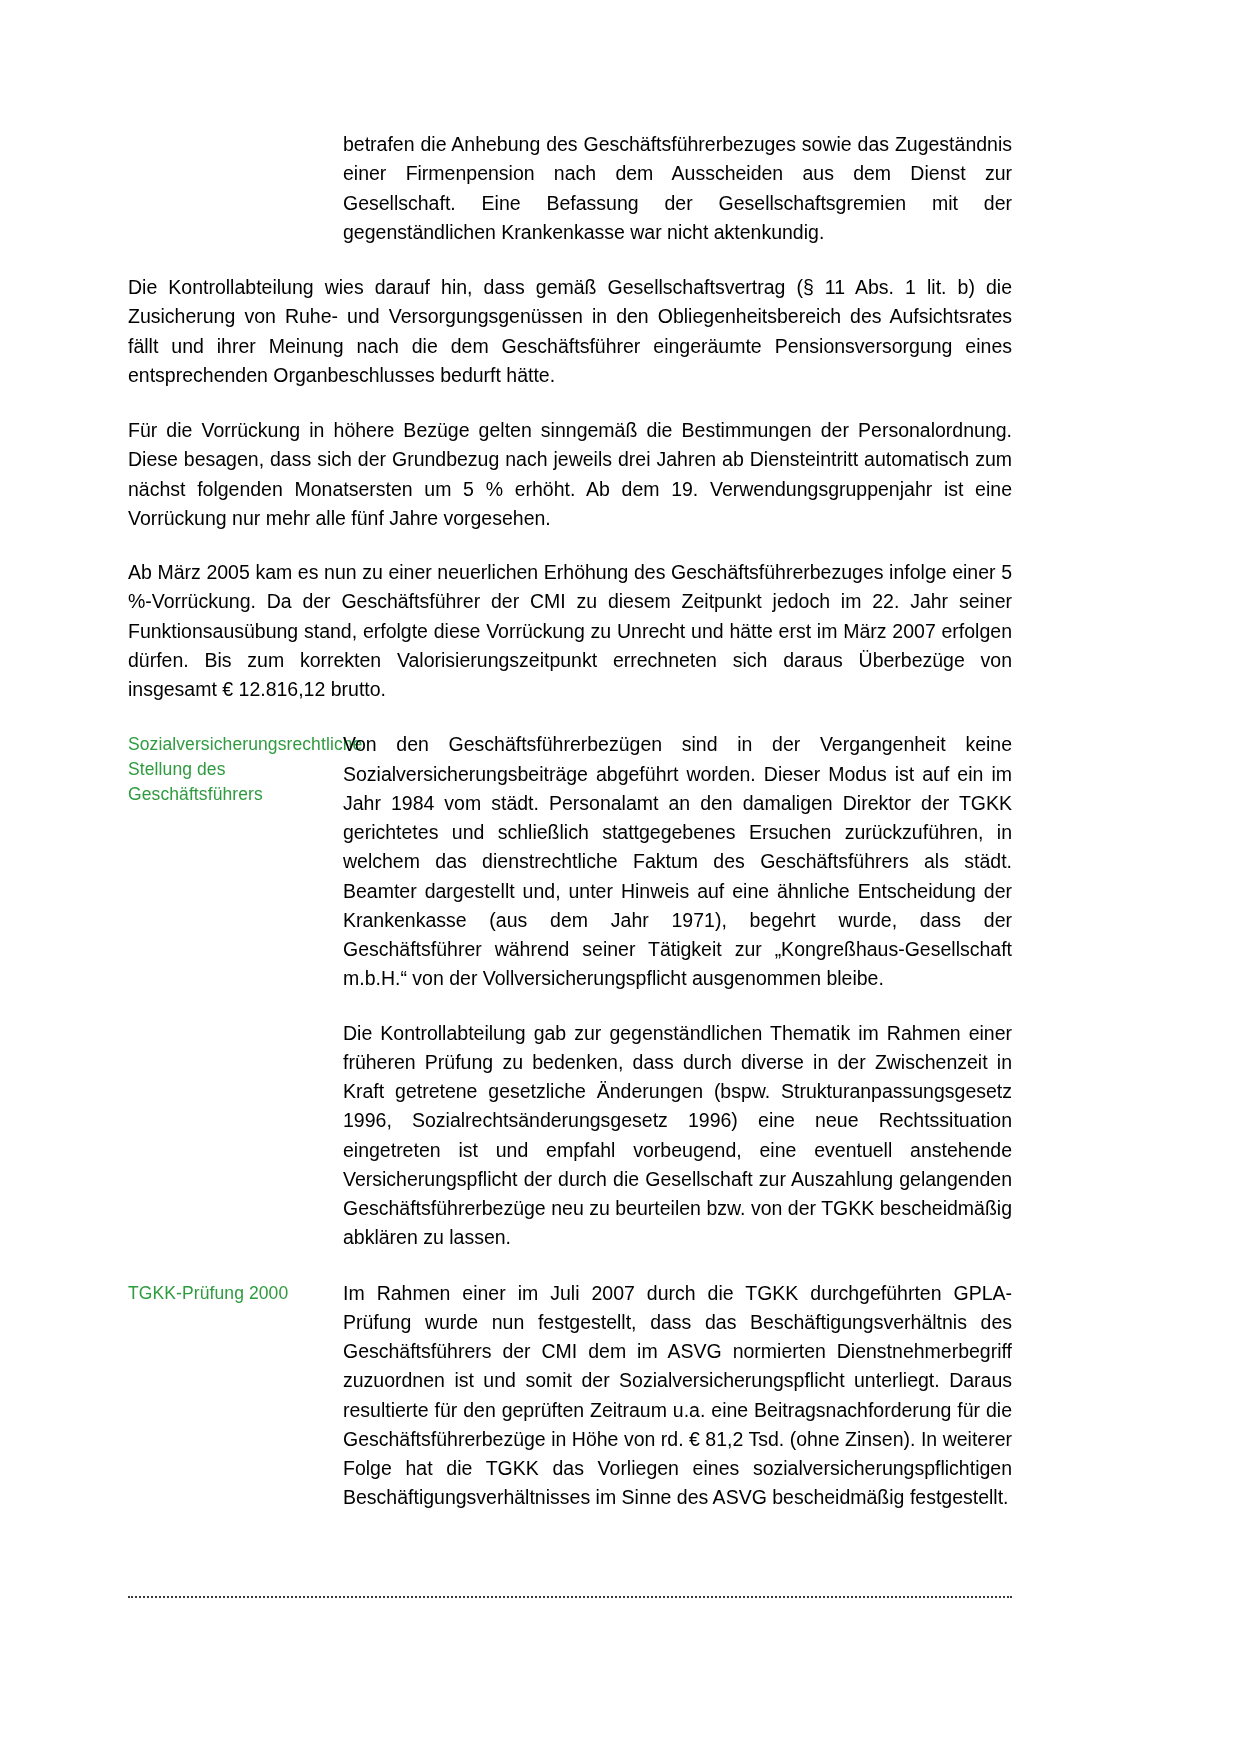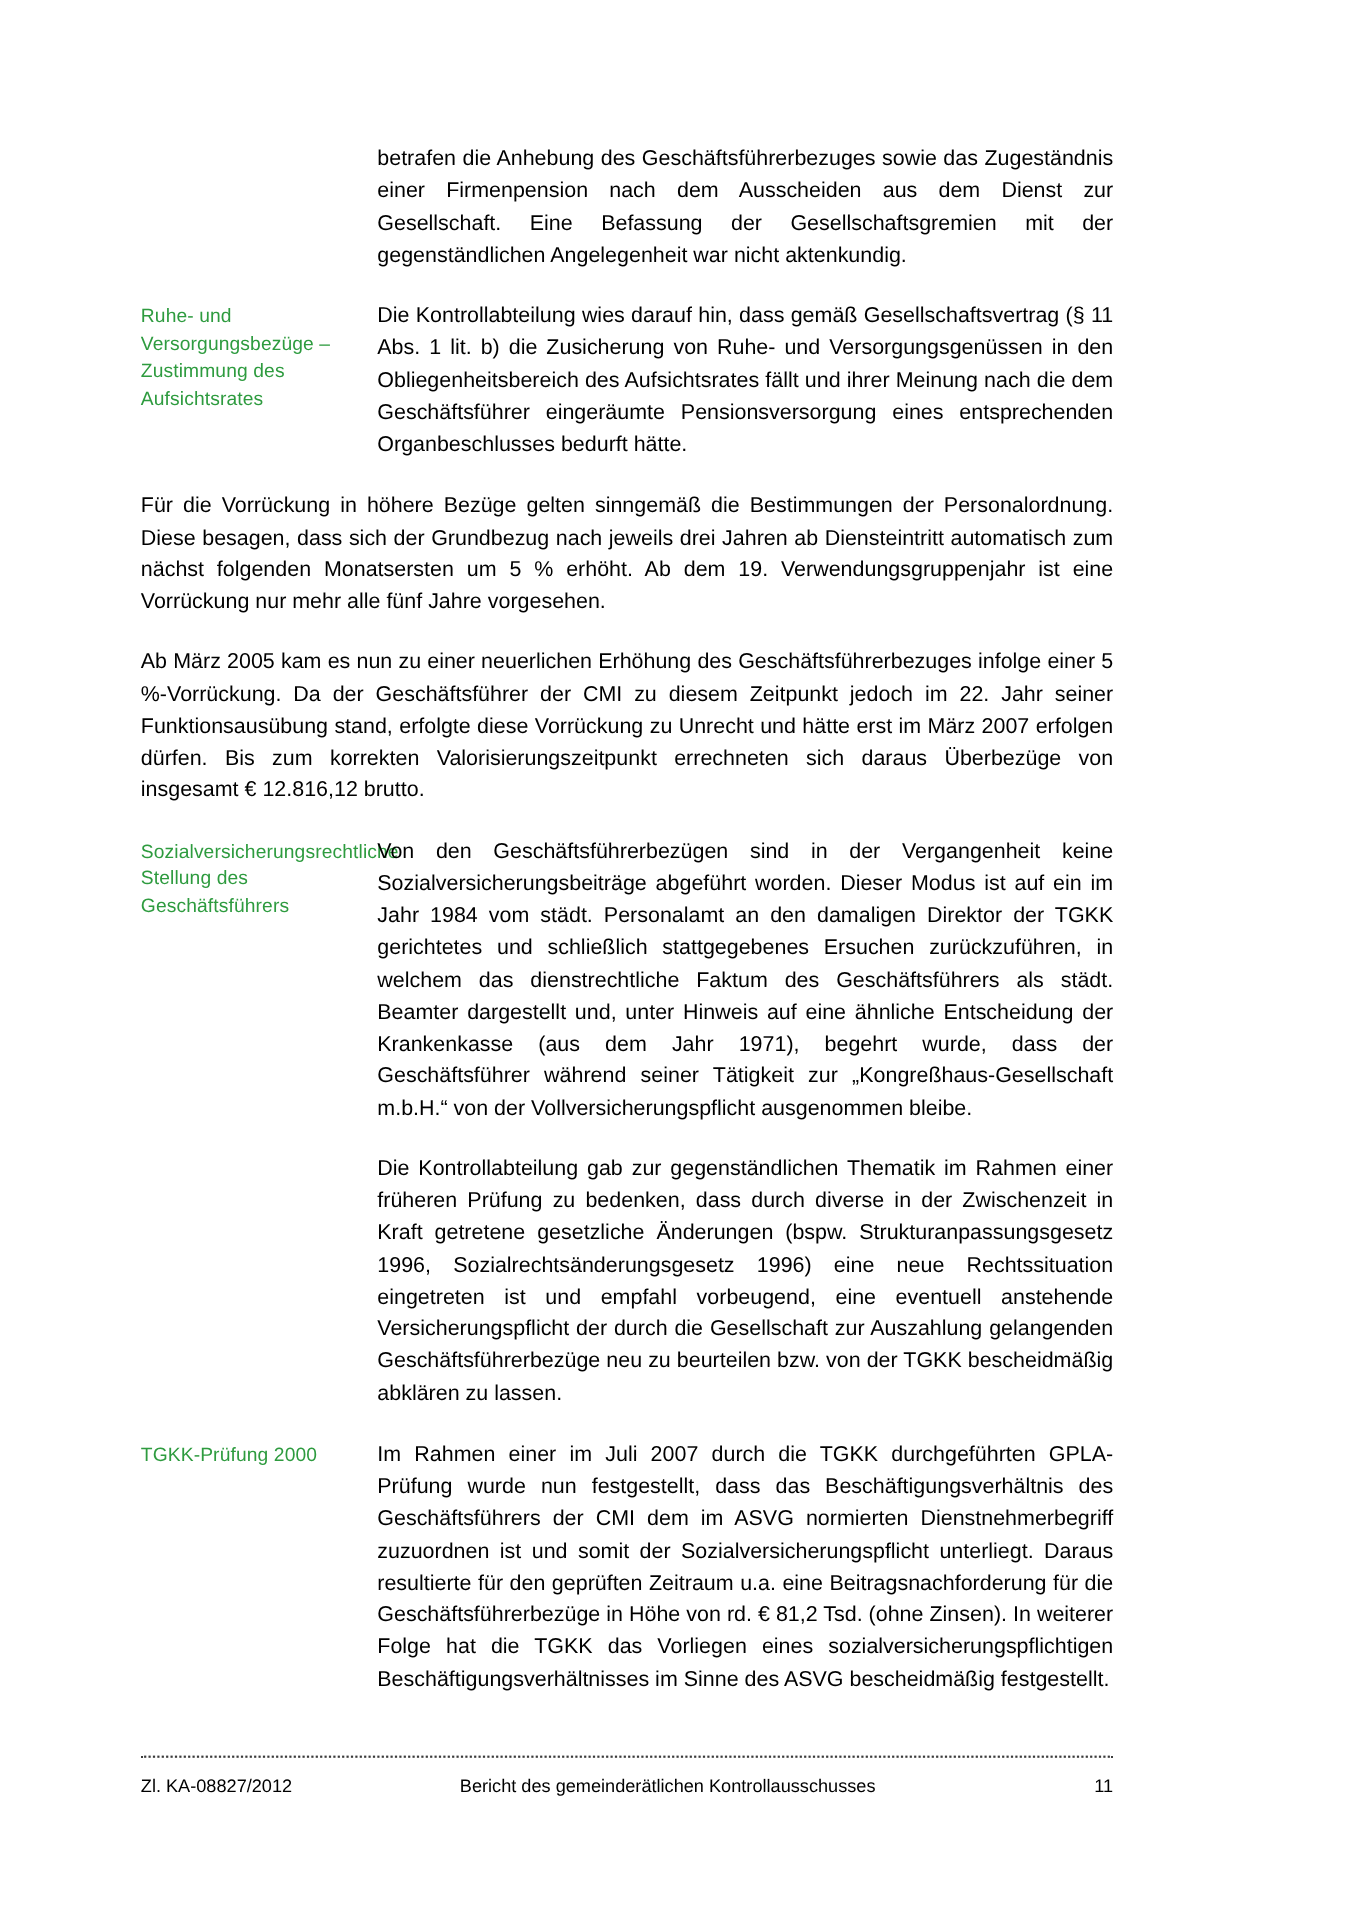--- a/index.html
+++ b/index.html
@@ -88,26 +88,25 @@
 </head>
 <body>
 
 <div class="page">
 
   <div class="content">
 
     <div class="row">
       <div class="marginal"></div>
       <div class="body-col">
-        <p>betrafen die Anhebung des Geschäftsführerbezuges sowie das Zugeständnis einer Firmenpension nach dem Ausscheiden aus dem Dienst zur Gesellschaft. Eine Befassung der Gesellschaftsgremien mit der gegenständlichen Angelegenheit war nicht aktenkundig.</p>
+        <p>betrafen die Anhebung des Geschäftsführerbezuges sowie das Zugeständnis einer Firmenpension nach dem Ausscheiden aus dem Dienst zur Gesellschaft. Eine Befassung der Gesellschaftsgremien mit der gegenständlichen Krankenkasse war nicht aktenkundig.</p>
       </div>
     </div>
 
     <div class="row">
-      <div class="marginal">Ruhe- und Versorgungsbezüge – Zustimmung des Aufsichtsrates</div>
       <div class="body-col">
         <p>Die Kontrollabteilung wies darauf hin, dass gemäß Gesellschaftsvertrag (§ 11 Abs. 1 lit. b) die Zusicherung von Ruhe- und Versorgungsgenüssen in den Obliegenheitsbereich des Aufsichtsrates fällt und ihrer Meinung nach die dem Geschäftsführer eingeräumte Pensionsversorgung eines entsprechenden Organbeschlusses bedurft hätte.</p>
       </div>
     </div>
 
     <div class="row">
       <div class="body-col">
         <p>Für die Vorrückung in höhere Bezüge gelten sinngemäß die Bestimmungen der Personalordnung. Diese besagen, dass sich der Grundbezug nach jeweils drei Jahren ab Diensteintritt automatisch zum nächst folgenden Monatsersten um 5 % erhöht. Ab dem 19. Verwendungsgruppenjahr ist eine Vorrückung nur mehr alle fünf Jahre vorgesehen.</p>
         <p>Ab März 2005 kam es nun zu einer neuerlichen Erhöhung des Geschäftsführerbezuges infolge einer 5 %-Vorrückung. Da der Geschäftsführer der CMI zu diesem Zeitpunkt jedoch im 22. Jahr seiner Funktionsausübung stand, erfolgte diese Vorrückung zu Unrecht und hätte erst im März 2007 erfolgen dürfen. Bis zum korrekten Valorisierungszeitpunkt errechneten sich daraus Überbezüge von insgesamt € 12.816,12 brutto.</p>
       </div>
@@ -125,20 +124,15 @@
       <div class="marginal">TGKK-Prüfung 2000</div>
       <div class="body-col">
         <p>Im Rahmen einer im Juli 2007 durch die TGKK durchgeführten GPLA-Prüfung wurde nun festgestellt, dass das Beschäftigungsverhältnis des Geschäftsführers der CMI dem im ASVG normierten Dienstnehmerbegriff zuzuordnen ist und somit der Sozialversicherungspflicht unterliegt. Daraus resultierte für den geprüften Zeitraum u.a. eine Beitragsnachforderung für die Geschäftsführerbezüge in Höhe von rd. € 81,2 Tsd. (ohne Zinsen). In weiterer Folge hat die TGKK das Vorliegen eines sozialversicherungspflichtigen Beschäftigungsverhältnisses im Sinne des ASVG bescheidmäßig festgestellt.</p>
       </div>
     </div>
 
   </div>
 
   <div class="footer">
     <div class="footer-rule"></div>
-    <div class="footer-line">
-      <div class="footer-left">Zl. KA-08827/2012</div>
-      <div class="footer-center">Bericht des gemeinderätlichen Kontrollausschusses</div>
-      <div class="footer-right">11</div>
-    </div>
   </div>
 
 </div>
 
 </body></html>

